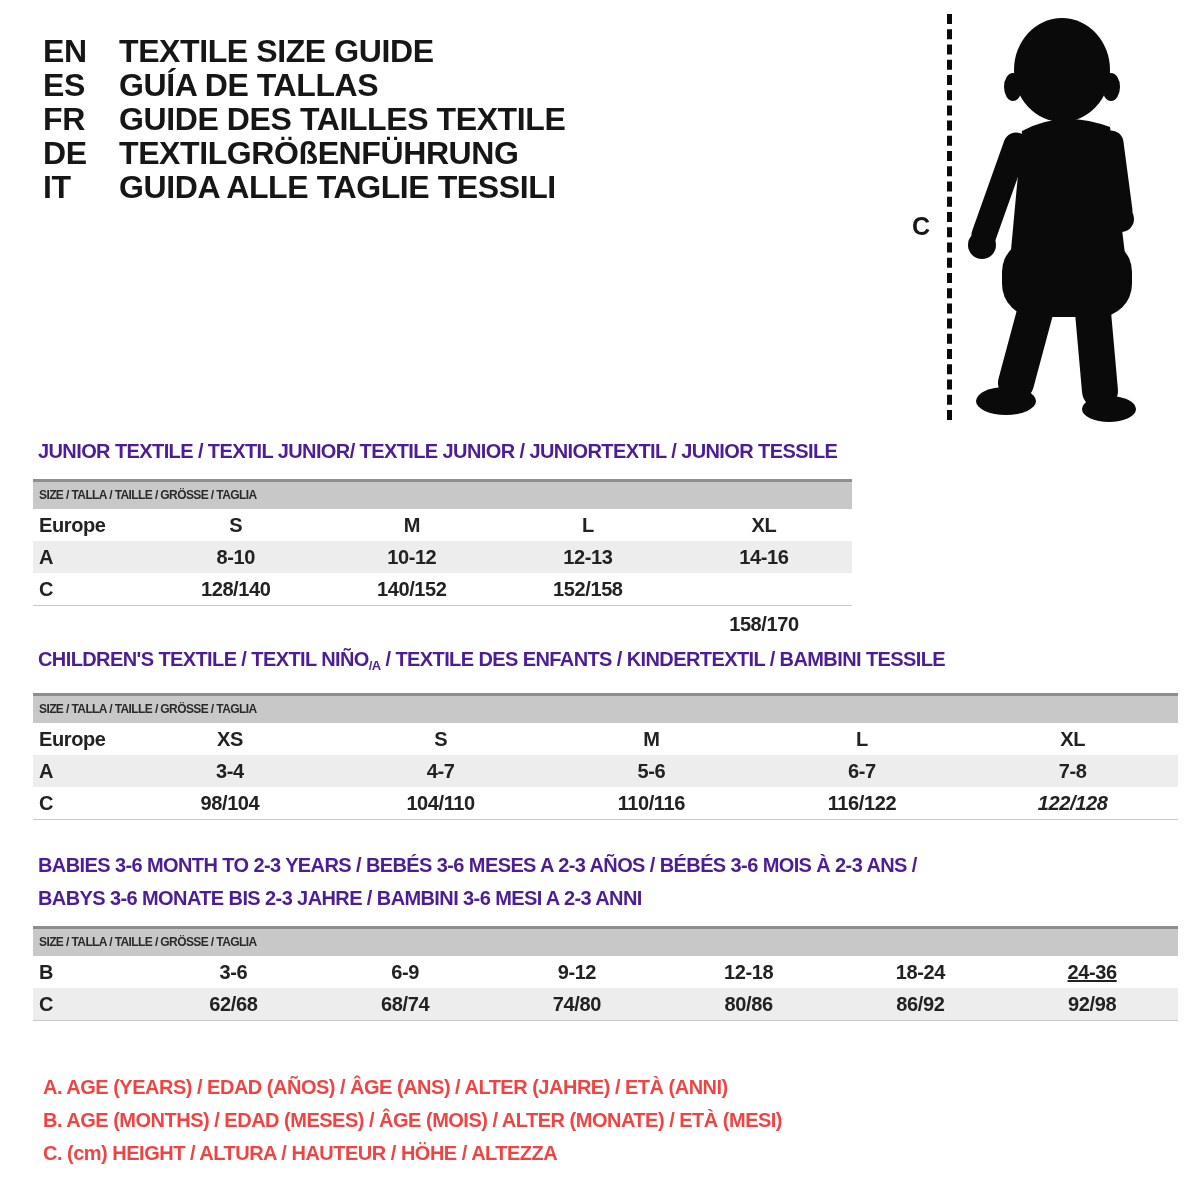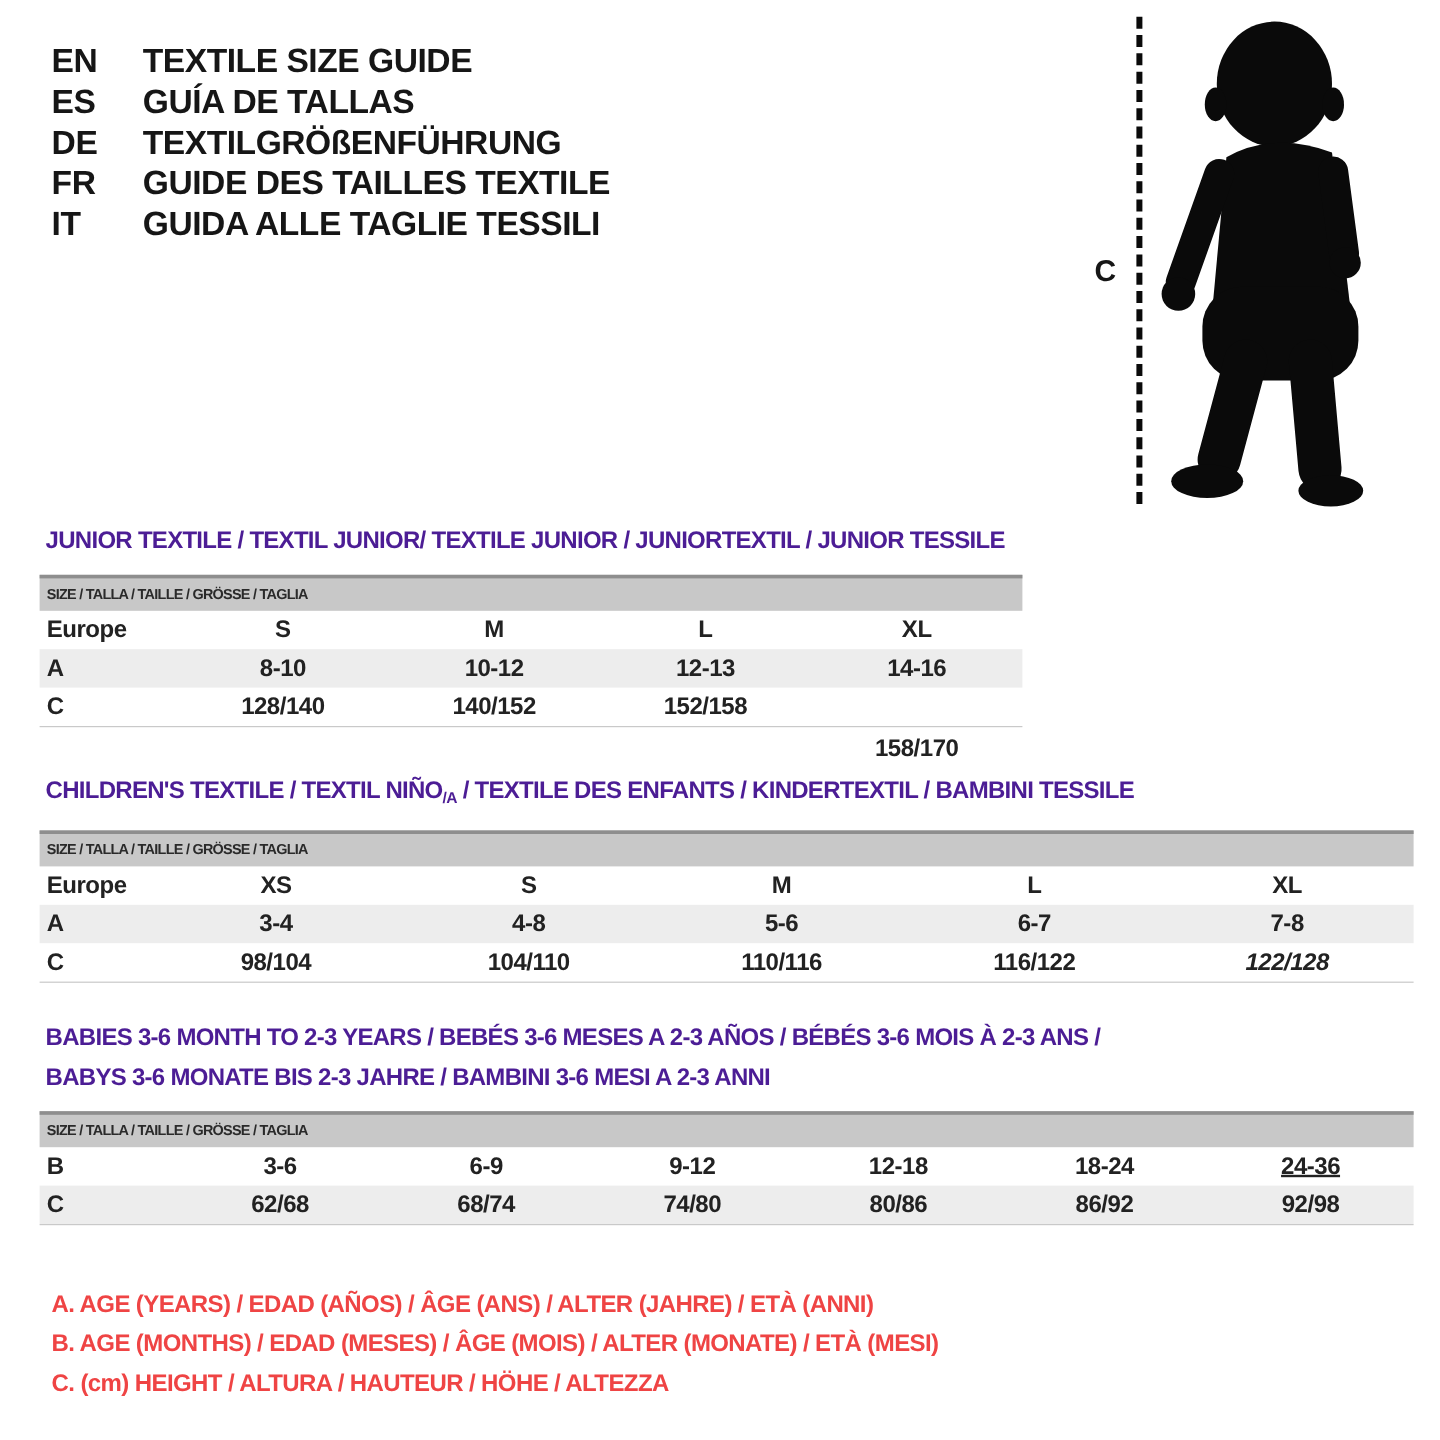--- a/index.html
+++ b/index.html
@@ -3,21 +3,21 @@
 <meta charset="utf-8">
 <style>
   html,body{margin:0;padding:0;background:#ffffff;}
   .canvas{
     position:relative;width:1200px;height:1200px;background:#fff;overflow:hidden;
     font-family:"Liberation Sans",sans-serif;font-weight:bold;color:#1d1d1d;
     letter-spacing:-0.4px;
   }
   
   .lang-block{position:absolute;left:43px;top:34px;}
-  .lang-row{display:flex;line-height:34px;font-size:28px;color:#161616;}
+  .lang-row{display:flex;line-height:34px;font-size:32px;color:#161616;}
   .lang-code{width:76px;}
   
   .measure-line{position:absolute;left:947px;top:14px;height:406px;width:0;
     border-left:5px dashed var(--sil,#0a0a0a);}
   .c-label{position:absolute;left:912px;top:212px;font-size:25px;color:#161616;}
   .silhouette{position:absolute;left:962px;top:13px;}
   
   .section{position:absolute;left:33px;}
   .sec-0{top:435px;}
   .sec-1{top:643px;}
@@ -47,26 +47,26 @@
   <div class="lang-block">
       <div class="lang-row">
         <span class="lang-code">EN</span>
         <span class="lang-title">TEXTILE SIZE GUIDE</span>
       </div>
       <div class="lang-row">
         <span class="lang-code">ES</span>
         <span class="lang-title">GUÍA DE TALLAS</span>
       </div>
       <div class="lang-row">
+        <span class="lang-code">FR</span>
+        <span class="lang-title">GUIDE DES TAILLES TEXTILE</span>
+      </div>
+      <div class="lang-row">
         <span class="lang-code">DE</span>
         <span class="lang-title">TEXTILGRÖßENFÜHRUNG</span>
-      </div>
-      <div class="lang-row">
-        <span class="lang-code">FR</span>
-        <span class="lang-title">GUIDE DES TAILLES TEXTILE</span>
       </div>
       <div class="lang-row">
         <span class="lang-code">IT</span>
         <span class="lang-title">GUIDA ALLE TAGLIE TESSILI</span>
       </div>
     </div>
 
   <div class="measure-line"></div>
   <div class="c-label">C</div>
   <svg class="silhouette" width="196" height="412" viewBox="0 0 196 412">
@@ -130,21 +130,21 @@
             <span class="row-label" style="width: 8%;">Europe</span>
             <span class="cell" style="width: 18.4%;">XS</span>
             <span class="cell" style="width: 18.4%;">S</span>
             <span class="cell" style="width: 18.4%;">M</span>
             <span class="cell" style="width: 18.4%;">L</span>
             <span class="cell" style="width: 18.4%;">XL</span>
           </div>
           <div class="trow shaded">
             <span class="row-label" style="width: 8%;">A</span>
             <span class="cell" style="width: 18.4%;">3-4</span>
-            <span class="cell" style="width: 18.4%;">4-8</span>
+            <span class="cell" style="width: 18.4%;">4-7</span>
             <span class="cell" style="width: 18.4%;">5-6</span>
             <span class="cell" style="width: 18.4%;">6-7</span>
             <span class="cell" style="width: 18.4%;">7-8</span>
           </div>
           <div class="trow">
             <span class="row-label" style="width: 8%;">C</span>
             <span class="cell" style="width: 18.4%;">98/104</span>
             <span class="cell" style="width: 18.4%;">104/110</span>
             <span class="cell" style="width: 18.4%;">110/116</span>
             <span class="cell" style="width: 18.4%;">116/122</span>

